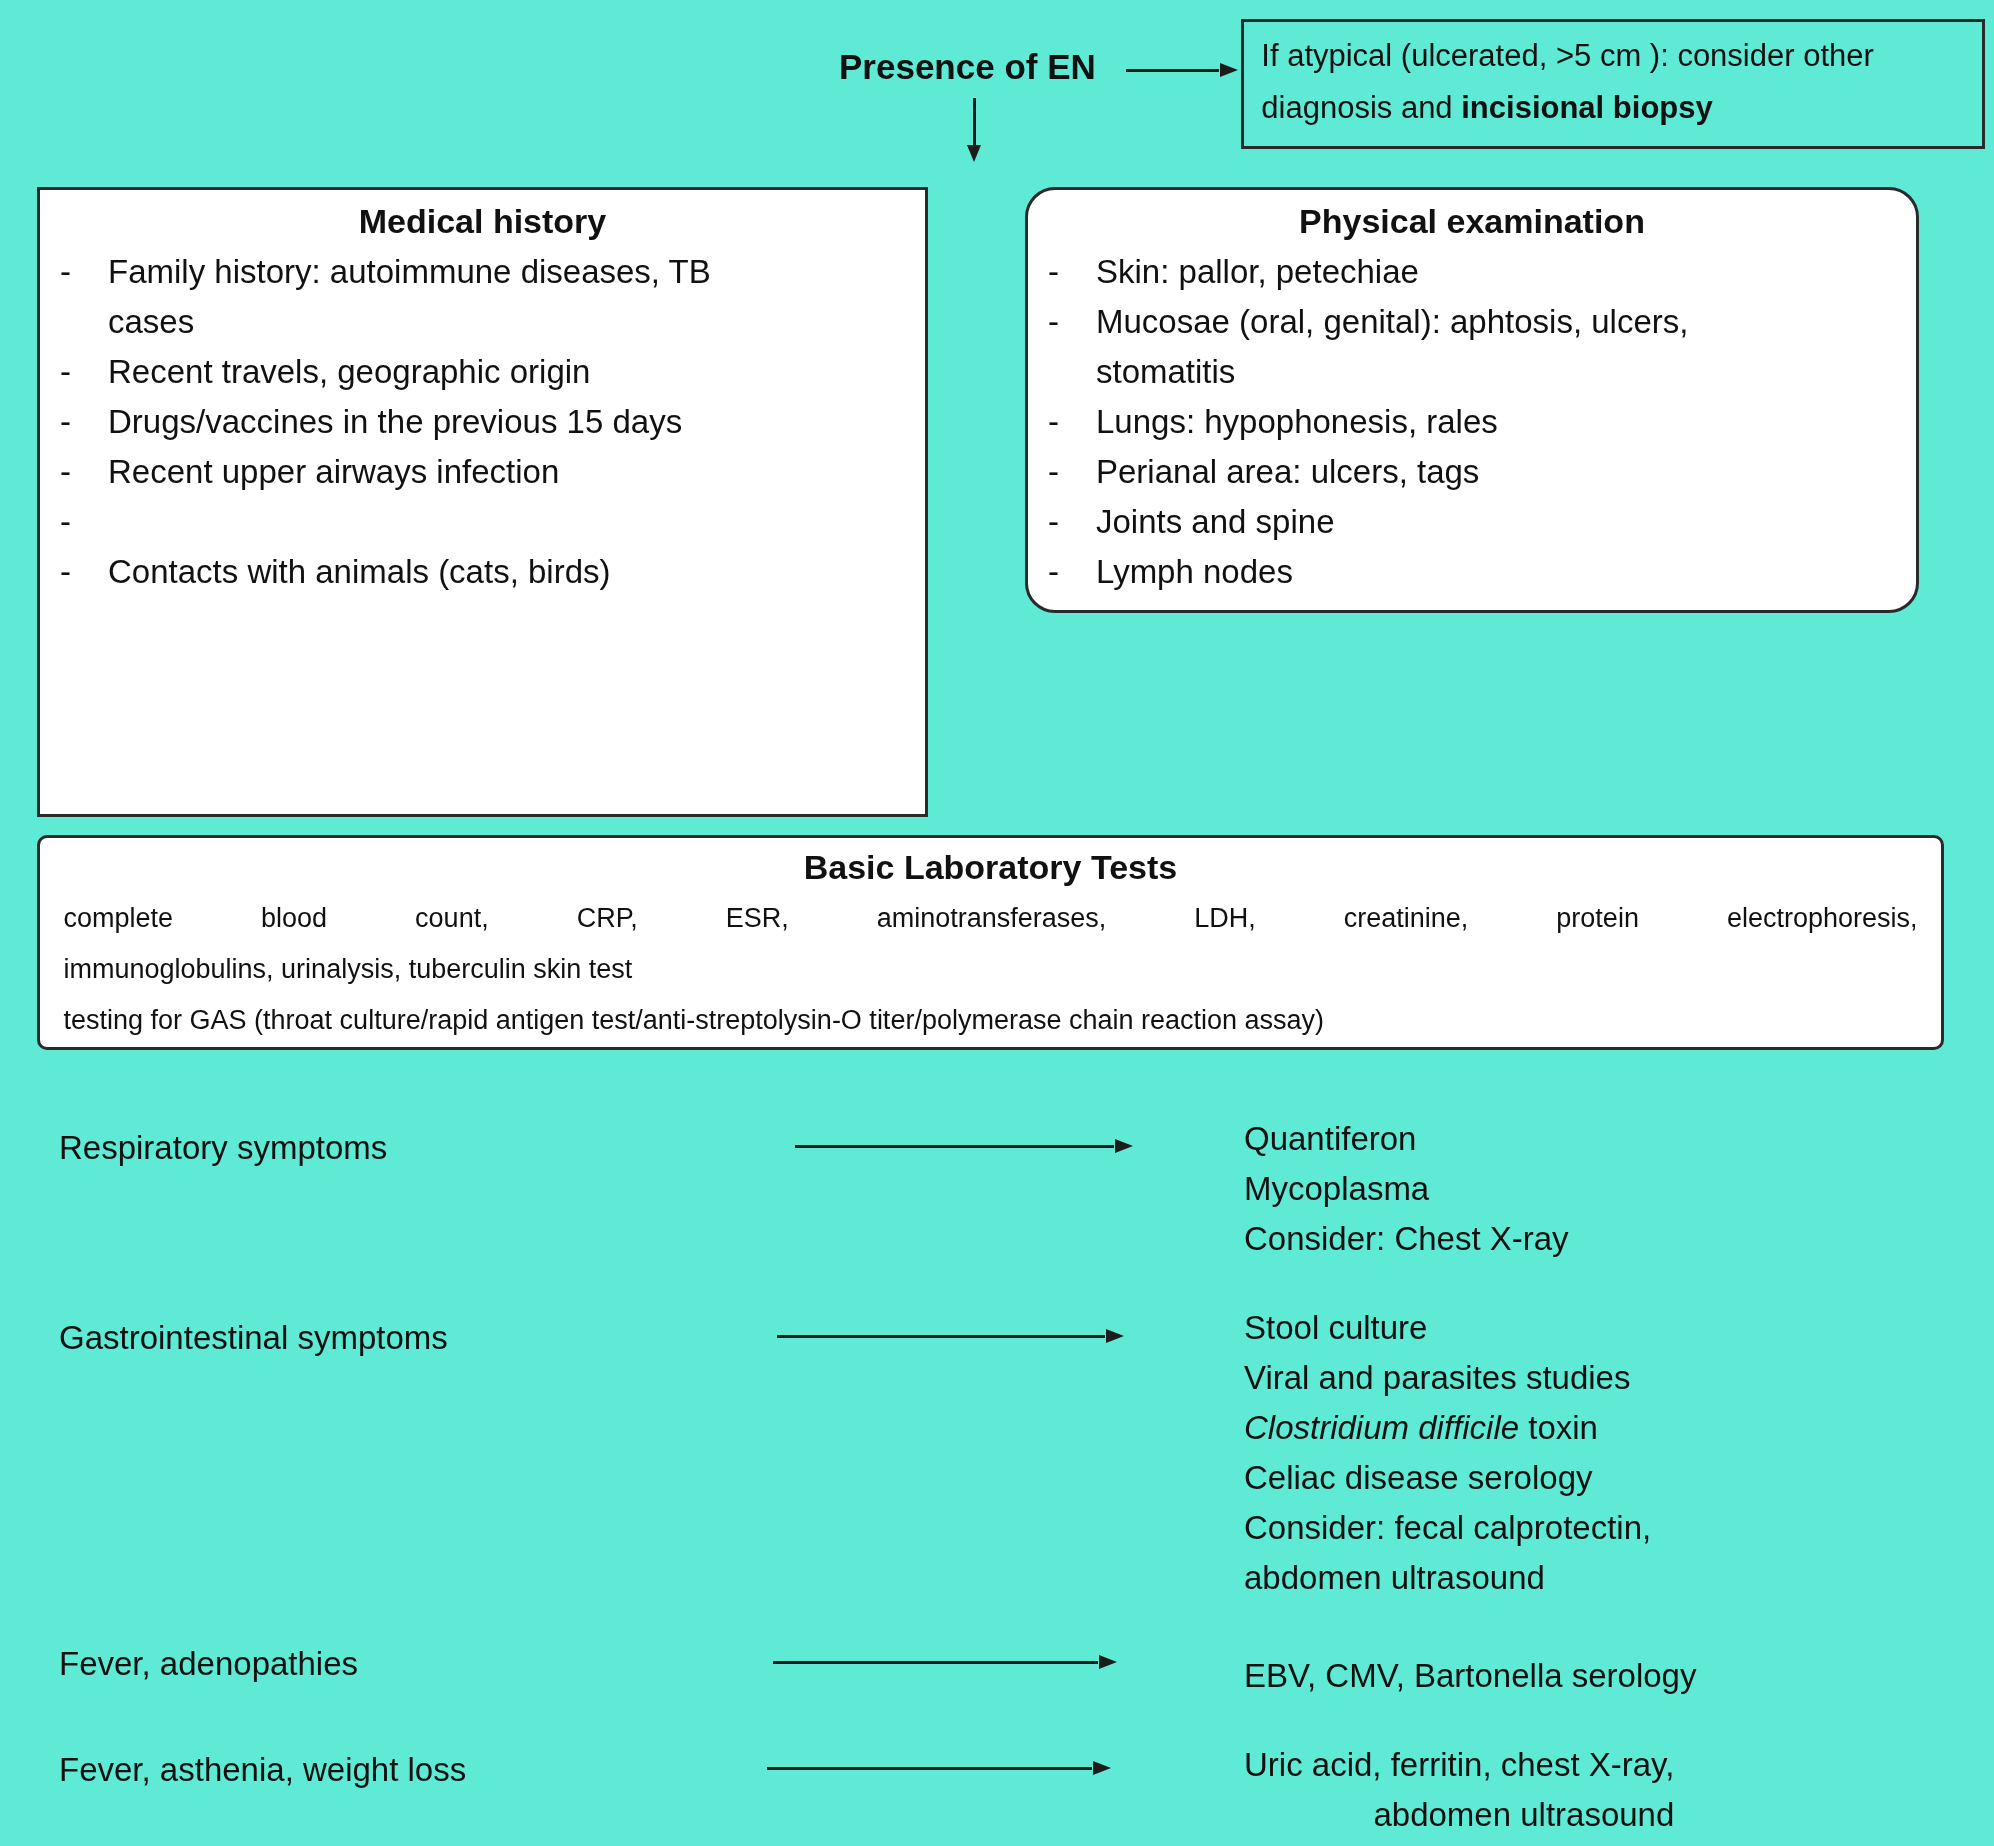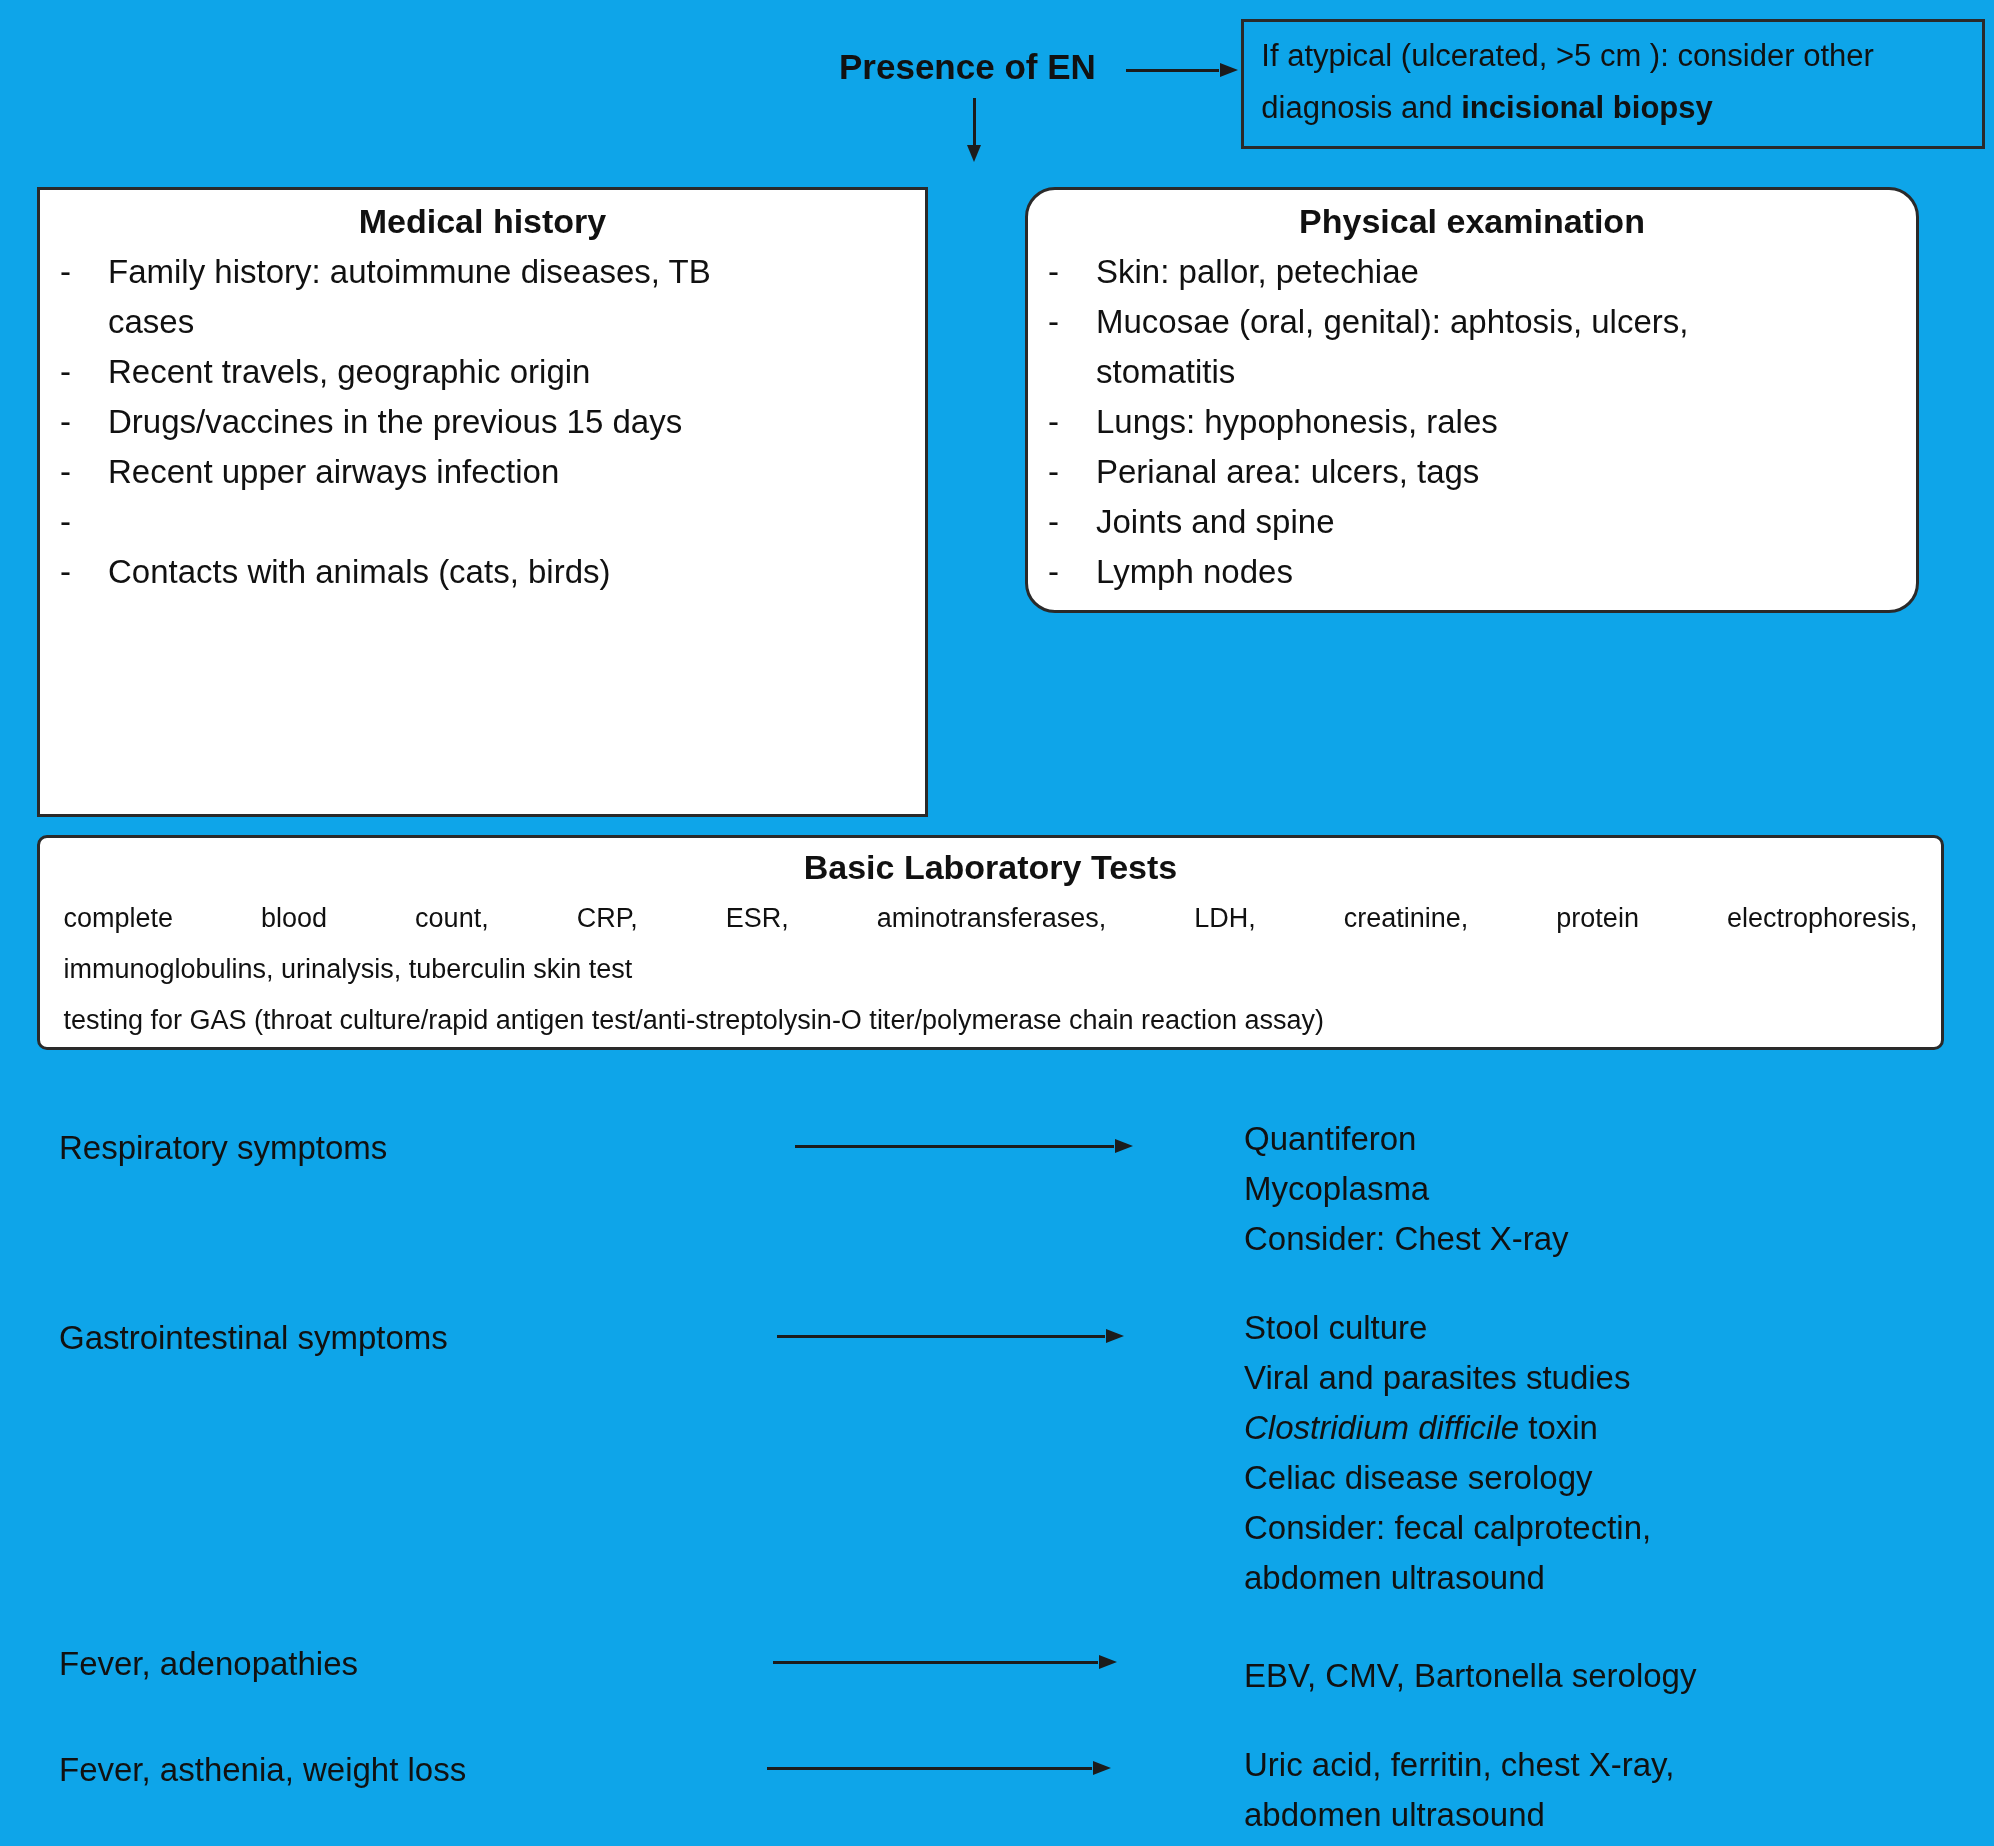--- a/index.html
+++ b/index.html
@@ -6,21 +6,21 @@
     margin: 0;
     padding: 0;
     background: #ffffff;
     font-family: "Liberation Sans", "DejaVu Sans", sans-serif;
     color: #111111;
   }
   .canvas {
     position: relative;
     width: 1995px;
     height: 1846px;
-    background: #0ea5e9;
+    background: #5eead4;
     overflow: hidden;
   }
 
   
   .box {
     position: absolute;
     border: 3.1px solid #2a2a2a;
     background: #ffffff;
     box-sizing: border-box;
   }
@@ -226,19 +226,19 @@
   </div>
 
   <div class="symptom" style="left:59px; top:1643px;">Fever, adenopathies</div>
   <div class="harrow" style="left:773px; top:1661px; width:325px;"></div>
   <div class="tests" style="left:1244px; top:1651px;">
     <div class="test-line"><span class="it"></span><span>EBV, CMV, Bartonella serology</span></div>
   </div>
 
   <div class="symptom" style="left:59px; top:1749px;">Fever, asthenia, weight loss</div>
   <div class="harrow" style="left:767px; top:1767px; width:325px;"></div>
-  <div class="tests" style="left:1244px; top:1740px;">
+  <div class="tests" style="left:1244px; top:1740px;text-align:right;">
     <div class="test-line"><span class="it"></span><span>Uric acid, ferritin, chest X-ray,
 abdomen ultrasound</span></div>
   </div>
 
 </div>
 
 
 </body></html>

